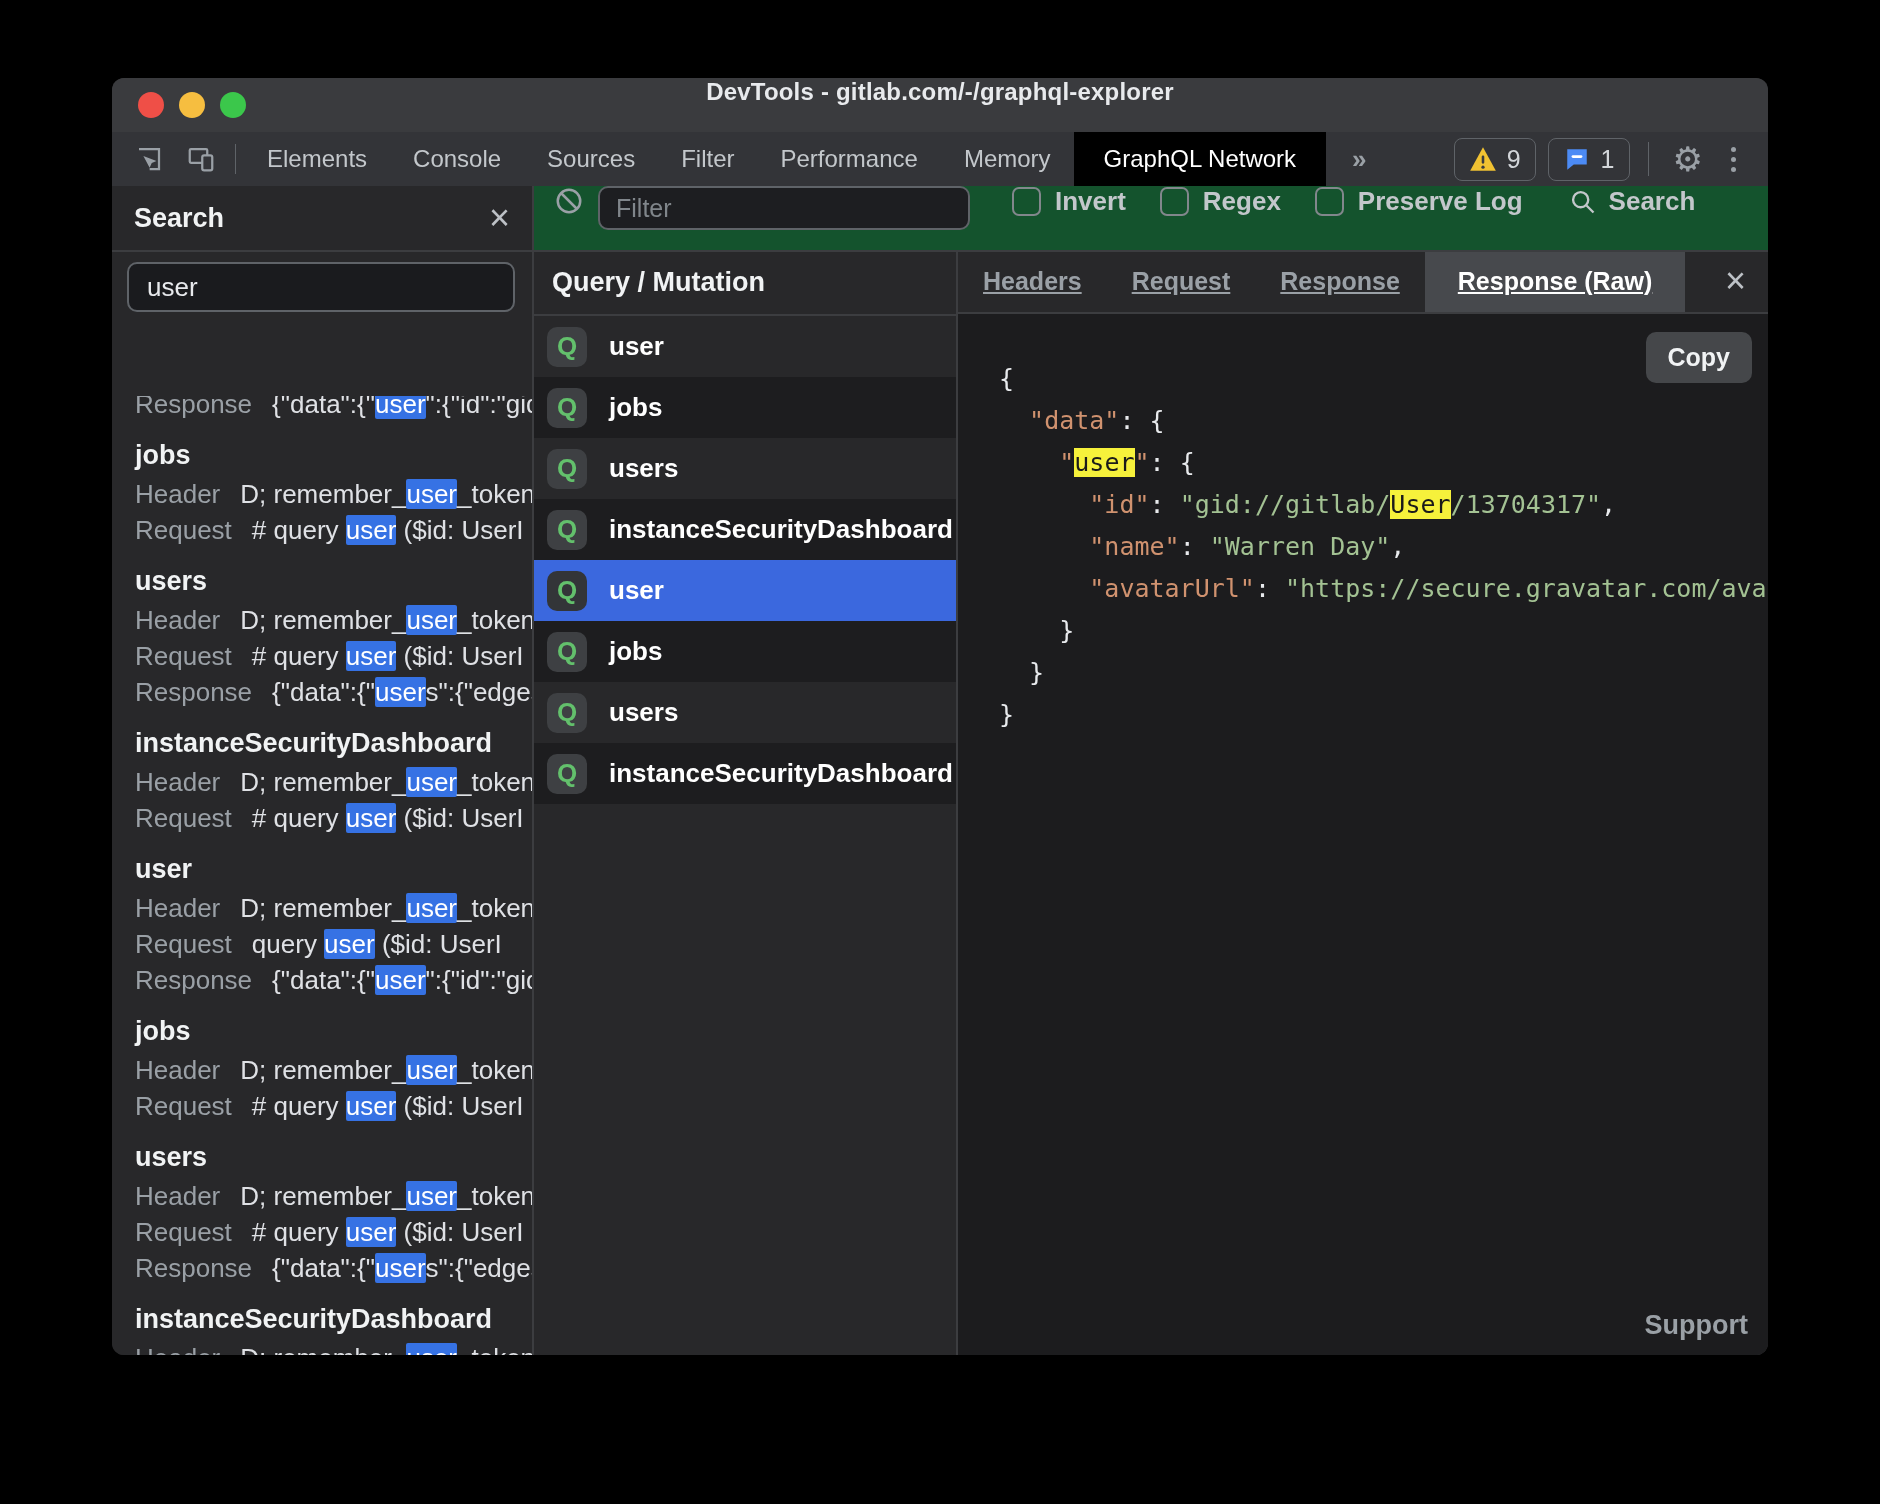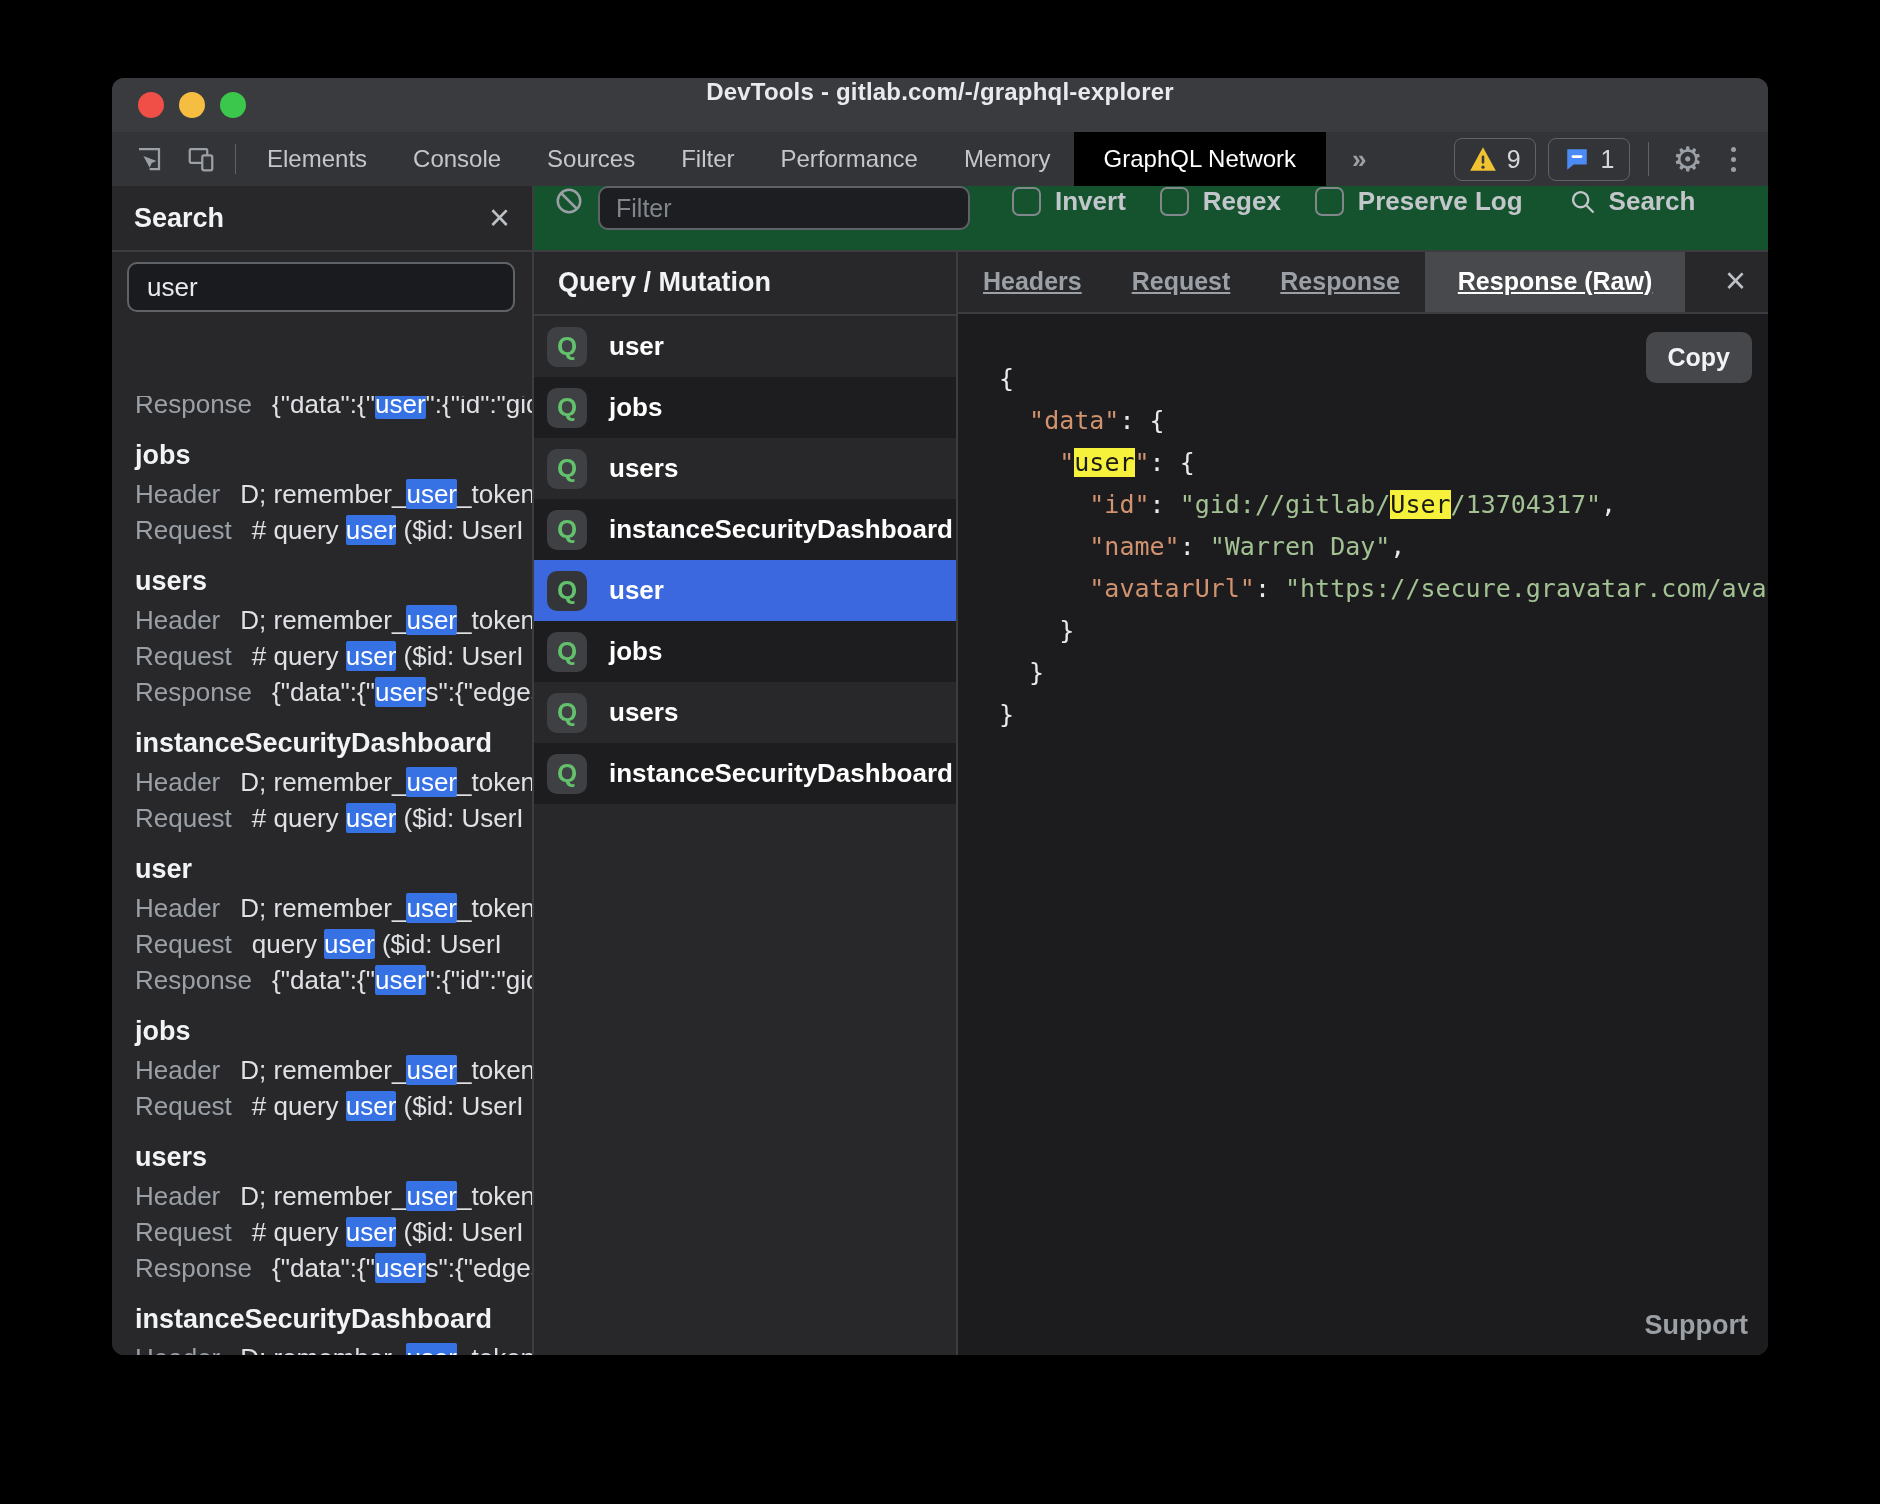--- a/index.html
+++ b/index.html
@@ -67,21 +67,21 @@
   .block-icon{color:#9aa0a6;padding:0 14px 0 22px;display:flex;align-items:center;}
   .filter-input{width:372px;height:44px;box-sizing:border-box;background:#1d1e21;border:2px solid #5f6368;
     border-radius:10px;color:#e8eaed;font-size:25px;padding:0 16px;outline:none;font-family:"Liberation Sans",sans-serif;}
   .filter-input::placeholder{color:#80868b;}
   .check-group{display:flex;align-items:center;gap:34px;margin-left:42px;}
   .check{display:flex;align-items:center;gap:14px;color:#c3c7cb;font-size:26px;font-weight:700;}
   .check .box{width:25px;height:25px;border:2px solid #82878c;border-radius:7px;background:transparent;}
   .toolbar-search{display:flex;align-items:center;gap:12px;color:#c3c7cb;font-size:26px;font-weight:700;margin-left:46px;}
   
   .query-panel{position:absolute;left:420px;top:172px;width:424px;bottom:0;background:#28282a;overflow:hidden;}
-  .query-panel .panel-head{padding:0 26px;}
+  .query-panel .panel-head{padding:0 20px;}
   .q-row{height:61px;display:flex;align-items:center;padding-left:15px;box-sizing:border-box;}
   .q-row.alt{background:#1d1d1f;}
   .q-row.selected{background:#3b68de;}
   .q-badge{width:40px;height:40px;border-radius:10px;background:#3e4043;display:flex;align-items:center;
     justify-content:center;color:#63c06c;font-weight:700;font-size:26px;margin-right:22px;flex:none;}
   .q-row.selected .q-badge{background:#333538;}
   .q-label{color:#fff;font-size:26px;font-weight:700;white-space:nowrap;}
   
   .detail-panel{position:absolute;left:846px;top:172px;right:0;bottom:0;background:#28282a;overflow:hidden;}
   .detail-tabs{height:62px;border-bottom:2px solid #3c3d40;display:flex;align-items:stretch;background:#28282a;}

